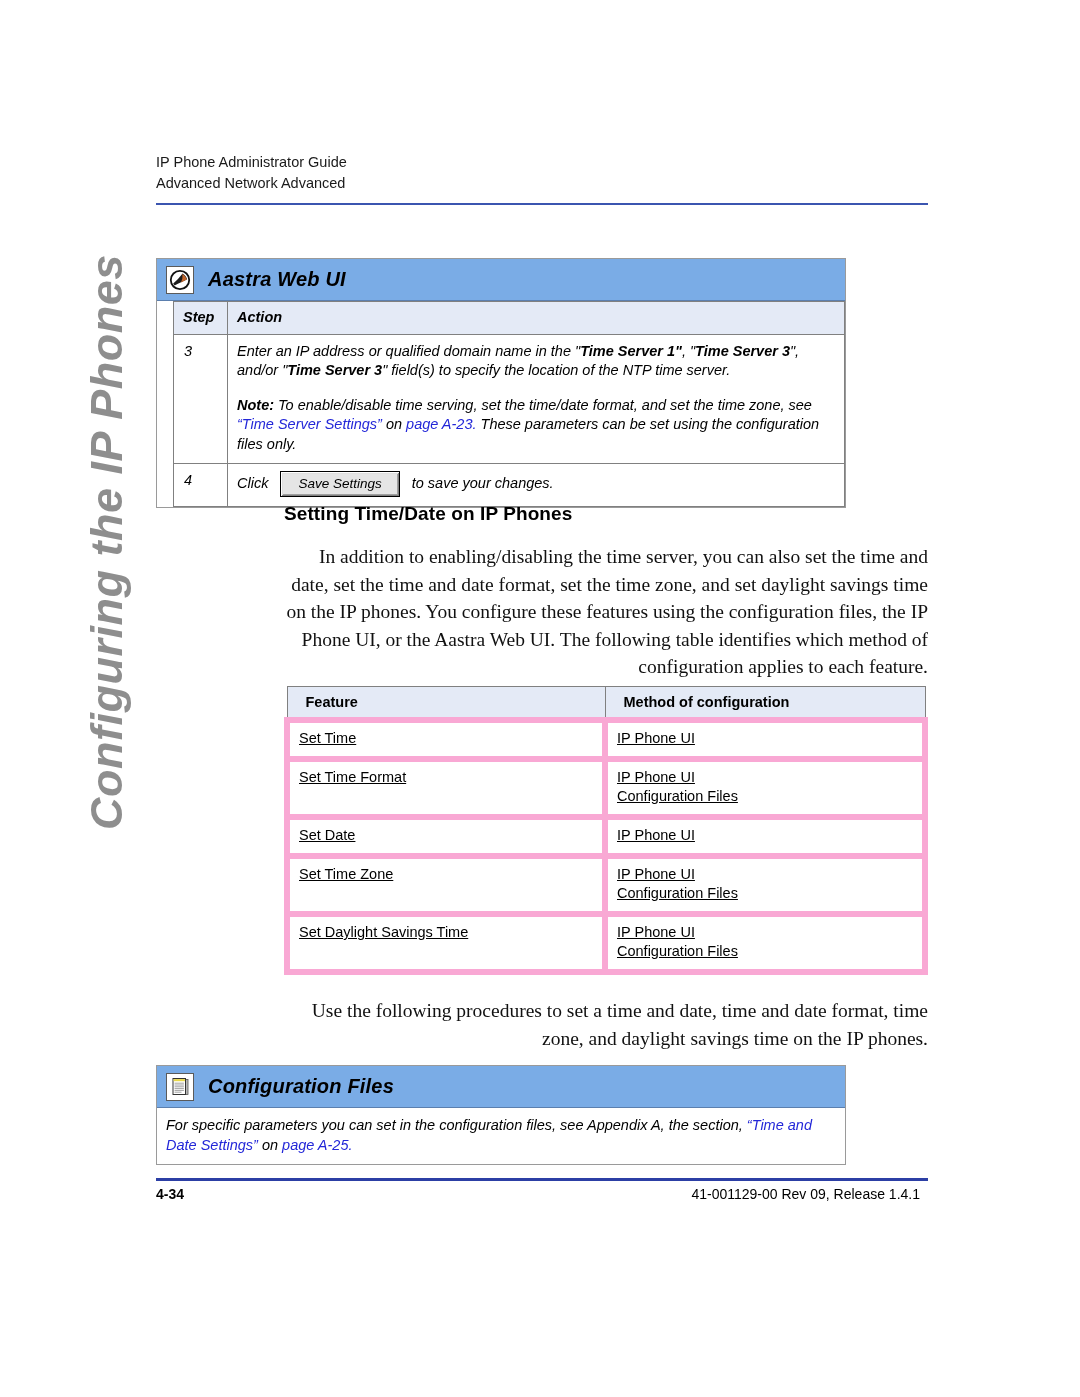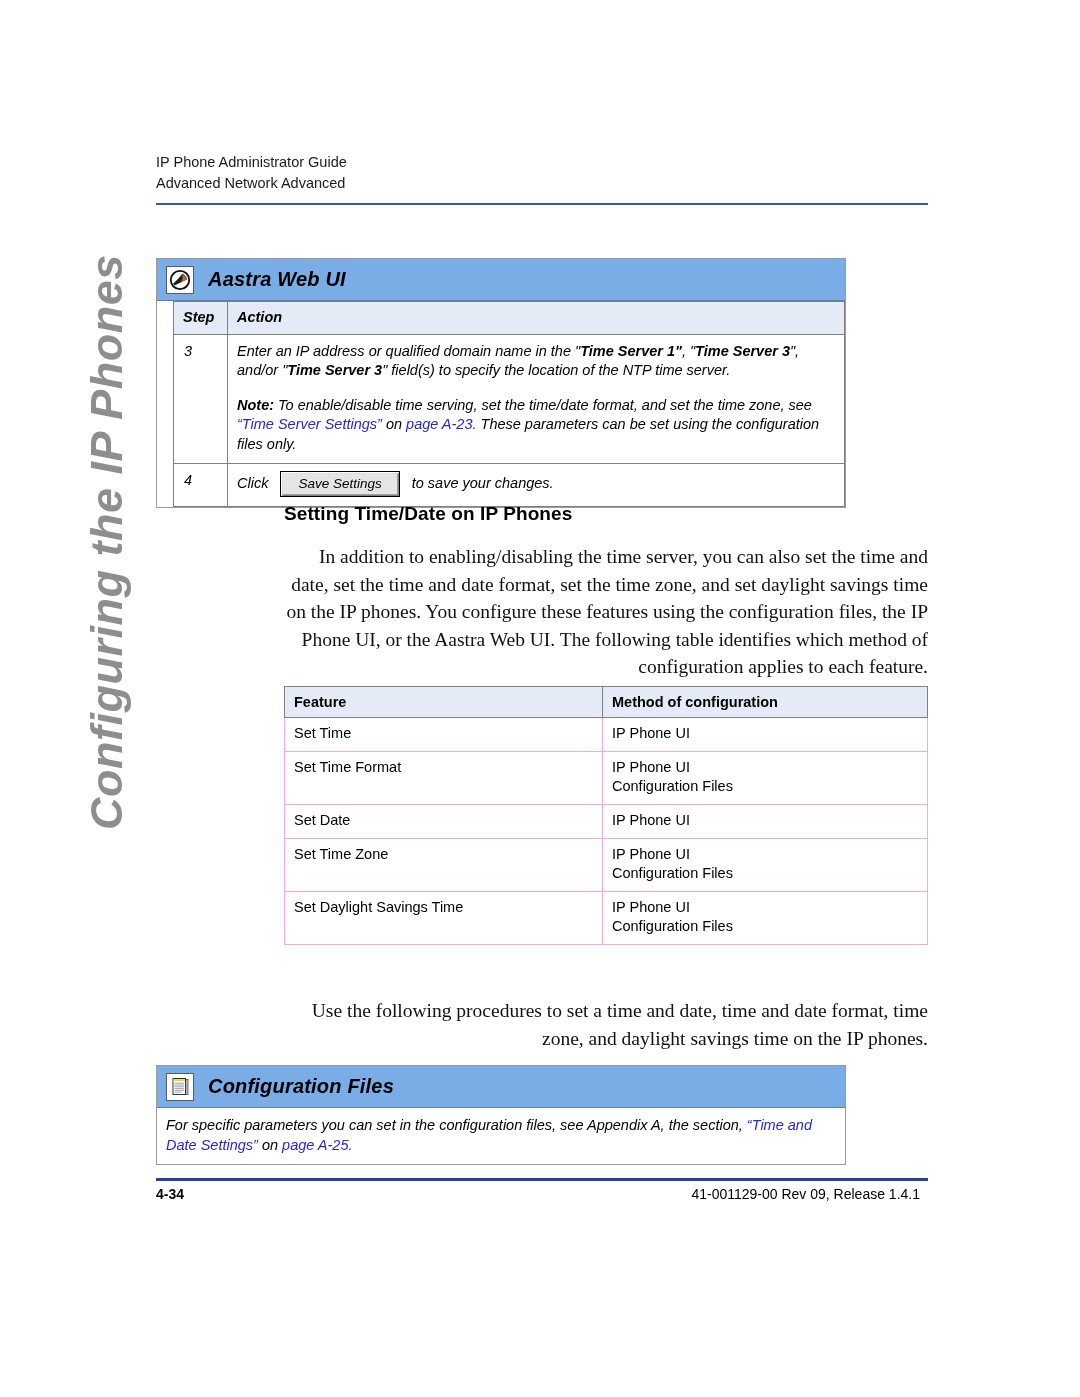--- a/index.html
+++ b/index.html
@@ -158,28 +158,29 @@
     width: 644px;
     border-collapse: collapse;
     table-layout: fixed;
   }
   table.feat th {
     background: #e4eaf6;
     border: 1px solid #808080;
     font-size: 14.5px;
     font-weight: bold;
     text-align: left;
-    padding: 7px 9px;
+    padding: 7px 18px;
   }
   table.feat td {
-    border: 1px solid #f9a8d4;
+    border: 6px solid #f9a8d4;
     font-size: 14.5px;
     line-height: 19px;
     padding: 6px 9px 8px 9px;
     vertical-align: top;
+    text-decoration: underline;
   }
   .feat-c1 { width: 318px; }
 
   
   .cfg-body {
     padding: 7px 9px 9px 9px;
     font-size: 14.5px;
     line-height: 20px;
   }
 

